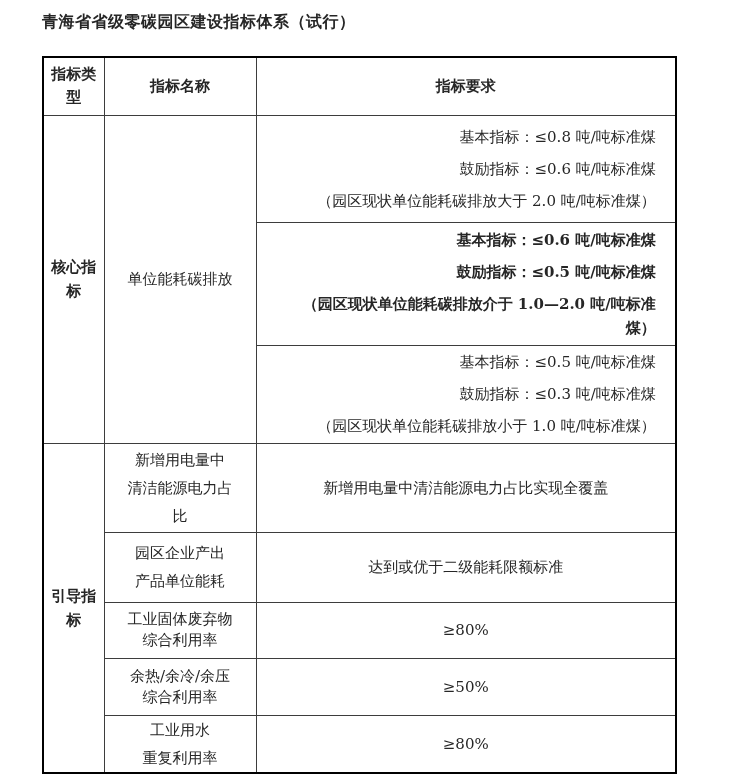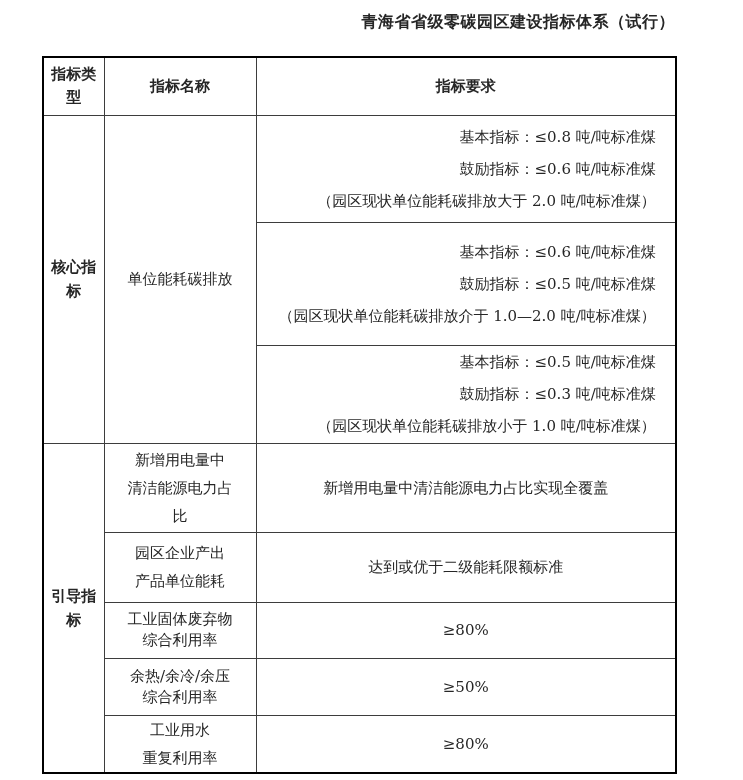--- a/index.html
+++ b/index.html
@@ -12,39 +12,39 @@
   body{
     width:743px;height:780px;background:var(--bg);
     color:var(--text);
     font-family:"DejaVu Serif","Liberation Serif",serif;
     overflow:hidden;
   }
   .doc-title{
     font-family:"DejaVu Sans","Liberation Sans",sans-serif;
     font-weight:bold;font-size:16px;line-height:20px;
     padding-top:12px;width:633px;margin-left:42px;
-    text-align:right;letter-spacing:.5px;
+    text-align:left;letter-spacing:.5px;
   }
   table.indicator-table{
     border-collapse:collapse;table-layout:fixed;
     width:633px;margin:24px 0 0 42px;
     border:2px solid var(--border-outer);
   }
   col.c-type{width:61px;}
   col.c-name{width:152px;}
   col.c-req{width:420px;}
   th,td{
     border:1px solid var(--border-inner);
     padding:0 2px;text-align:center;vertical-align:middle;
     font-size:15px;line-height:24px;
   }
   th{font-weight:bold;line-height:23px;}
   tr.rh-head{height:58px;}
   tr.rh-b1{height:107px;}
-  tr.rh-b2{height:123px;}
+  tr.rh-b2{height:123px;font-weight:bold;}
   tr.rh-b3{height:98px;}
   tr.rh-g1{height:89px;}
   tr.rh-g2{height:70px;}
   tr.rh-g3{height:56px;}
   tr.rh-g4{height:57px;}
   tr.rh-g5{height:56px;}
   .req-line{
     line-height:24px;padding:4px 0;
     max-width:380px;margin:0 auto;text-align:right;
   }

